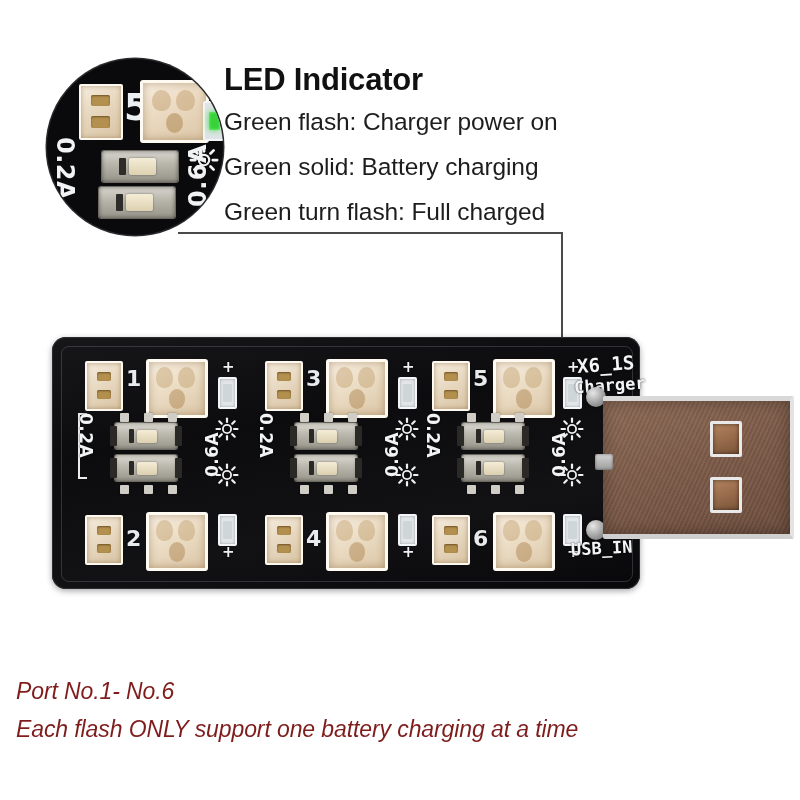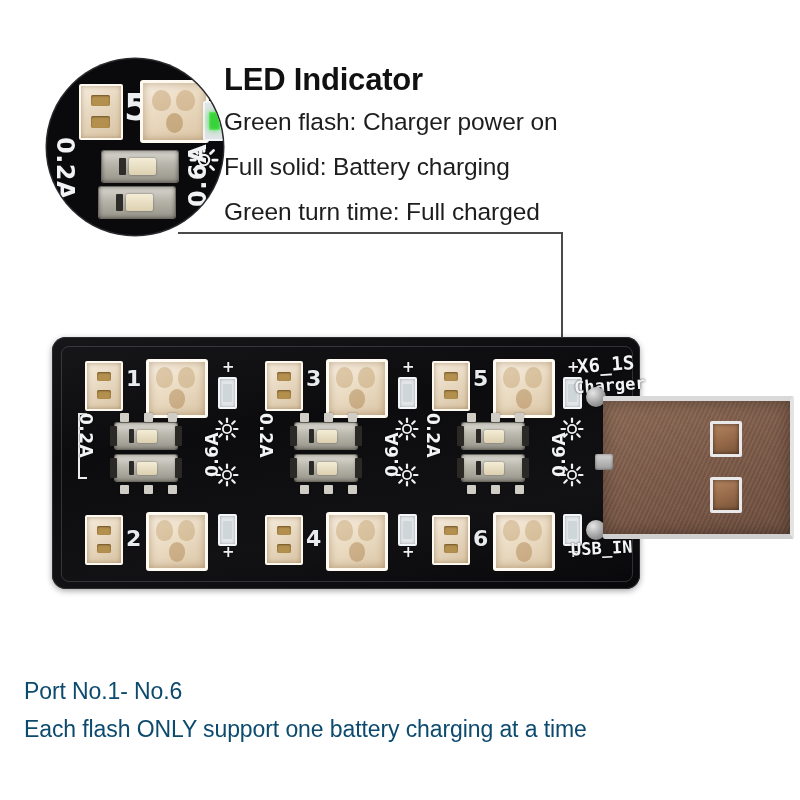--- a/index.html
+++ b/index.html
@@ -441,25 +441,26 @@
     position: absolute;
     width: 14px;
     height: 14px;
     border-radius: 50%;
     background: radial-gradient(circle at 35% 30%, #dcdcdc, #8f8f8f 65%, #5f5f5f);
   }
 
   
   .bottom-note {
     position: absolute;
-    left: 24px;
+    left: 16px;
     font-size: 23px;
-    color: #0c4a6e;
+    color: #7f1d1d;
     white-space: nowrap;
     letter-spacing: -0.1px;
+    font-style: italic;
   }
   #bottom-note-0 { top: 678px; }
   #bottom-note-1 { top: 716px; }
 </style>
 </head>
 <body>
 
 <div id="detail-circle">
   <div class="dc-inner">
 
@@ -506,22 +507,22 @@
     </div>
     <div class="dc-switch" style="left:52px; top:128px; width:76px; height:31px;">
       <div class="slot" style="left:22%;"></div>
       <div class="actuator" style="left:35%;"></div>
     </div>
   </div>
 </div>
 
 <div id="callout-title">LED Indicator</div>
 <div class="callout-line" id="callout-line-0">Green flash: Charger power on</div>
-<div class="callout-line" id="callout-line-1">Full solid: Battery charging</div>
-<div class="callout-line" id="callout-line-2">Green turn time: Full charged</div>
+<div class="callout-line" id="callout-line-1">Green solid: Battery charging</div>
+<div class="callout-line" id="callout-line-2">Green turn flash: Full charged</div>
 
 <div id="leader-horizontal"></div>
 <div id="leader-vertical"></div>
 
 <div id="pcb-board">
   <div id="pcb-inner-outline"></div>
 
   <div class="conn-small" style="left:33px; top:24px;">
     <div class="pad p1"></div>
     <div class="pad p2"></div>

